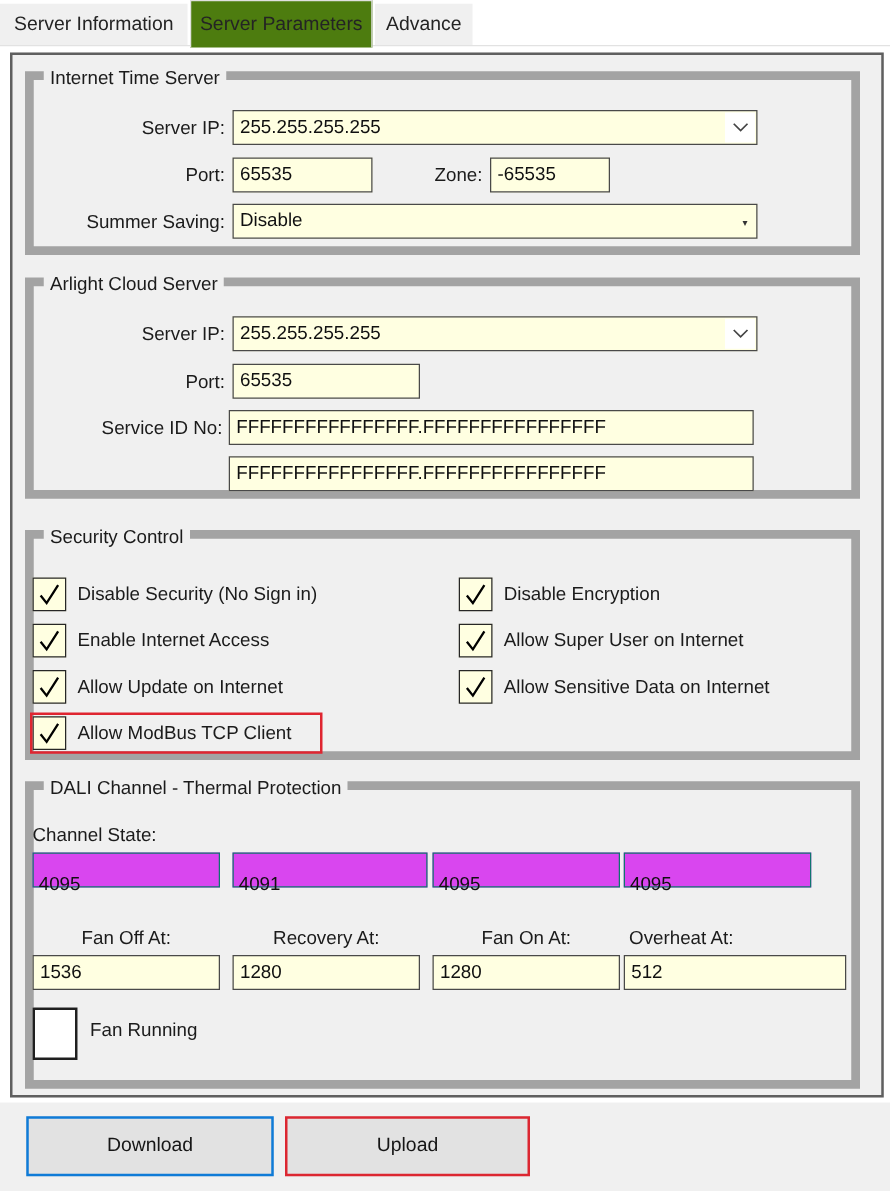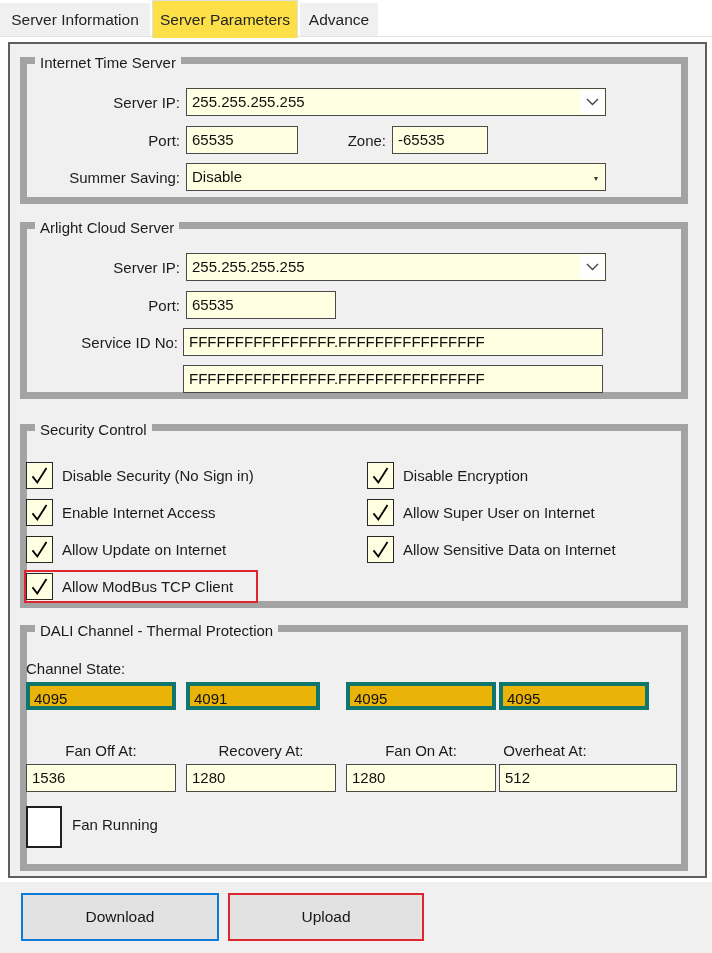--- a/index.html
+++ b/index.html
@@ -10,43 +10,43 @@
     color:#1a1a1a;
     position:relative;
   }
   #page { position:absolute; top:0; left:0; width:712px; height:953px; overflow:hidden; }
 
   
   .tabpage-bg { position:absolute; top:0; left:0; width:712px; height:882px; background:#ffffff; }
   .tabstrip { position:absolute; top:0; left:0; width:712px; height:38px; background:#ffffff; }
   .tabstrip::after { content:""; position:absolute; left:0; right:0; top:36px; height:1px; background:#e2e2e2; }
   .tab { position:absolute; top:3px; height:33px; background:#f0f0f0; display:flex; align-items:center; justify-content:center; font-size:15.5px; color:#242424; z-index:1; }
-  .tab.active { top:0; height:38px; background:#fde047; border:1px solid #e0e0e0; border-bottom:none; z-index:2; }
+  .tab.active { top:0; height:38px; background:#4d7c0f; border:1px solid #e0e0e0; border-bottom:none; z-index:2; }
 
   
   .panel { position:absolute; left:8px; top:42px; width:699px; height:836px; background:#f0f0f0; border:2px solid #5f5f5f; }
 
   
   .groupbox { position:absolute; border:7px solid #a3a3a3; }
   .groupbox > .gb-title { position:absolute; top:-10px; left:8px; background:#f0f0f0; padding:0 5px; font-size:15px; color:#1b1b1b; white-space:nowrap; }
 
   
   .lbl { position:absolute; font-size:15px; color:#1b1b1b; white-space:nowrap; }
   .lbl.r { text-align:right; }
   .field {
     position:absolute; height:28px; background:#ffffe1;
     border:1px solid #494949; font-size:15px; color:#101010;
     padding:0 5px; line-height:26px; white-space:nowrap; overflow:hidden;
   }
   .combo .chev { position:absolute; top:1px; bottom:1px; right:1px; width:24px; background:#ffffff; display:flex; align-items:center; justify-content:center; }
   .ddarrow { position:absolute; right:7px; top:11px; font-size:8px; color:#333; line-height:8px; }
   .rofield {
-    position:absolute; height:28px; background:#eab308;
-    border:4px solid #0f766e; font-size:15px; color:#101010;
-    padding:0 4px; line-height:26px;
+    position:absolute; height:28px; background:#d946ef;
+    border:1px solid #0f766e; font-size:15px; color:#101010;
+    padding:12px 4px; line-height:26px;
   }
   .centlbl { position:absolute; font-size:15px; color:#1b1b1b; text-align:center; white-space:nowrap; }
 
   
   .chk { position:absolute; width:27px; height:27px; background:#ffffe1; border:1px solid #262626; display:flex; align-items:center; justify-content:center; }
   .chk svg { width:21px; height:21px; }
   .bigchk { position:absolute; left:26px; top:806px; width:36px; height:42px; background:#ffffff; border:2px solid #1f1f1f; }
   .hl-red { position:absolute; left:24px; top:570px; width:234px; height:33px; border:2px solid #df2530; z-index:3; pointer-events:none; }
 
   
@@ -161,21 +161,21 @@
       </svg>
   </div>
   <div class="lbl" style="left:403px;top:541px;">Allow Sensitive Data on Internet</div>
 
   <div class="groupbox" style="left:20px;top:625px;width:668px;height:246px;">
     <span class="gb-title">DALI Channel - Thermal Protection</span>
   </div>
   <div class="lbl" style="left:26px;top:660px;">Channel State:</div>
 
   <div class="rofield" style="left:26px;top:682px;width:150px;">4095</div>
-  <div class="rofield" style="left:186px;top:682px;width:134px;">4091</div>
+  <div class="rofield" style="left:186px;top:682px;width:156px;">4091</div>
   <div class="rofield" style="left:346px;top:682px;width:150px;">4095</div>
   <div class="rofield" style="left:499px;top:682px;width:150px;">4095</div>
 
   <div class="centlbl" style="left:26px;top:742px;width:150px;">Fan Off At:</div>
   <div class="centlbl" style="left:186px;top:742px;width:150px;">Recovery At:</div>
   <div class="centlbl" style="left:346px;top:742px;width:150px;">Fan On At:</div>
   <div class="centlbl" style="left:470px;top:742px;width:150px;">Overheat At:</div>
 
   <div class="field" style="left:26px;top:764px;width:150px;">1536</div>
   <div class="field" style="left:186px;top:764px;width:150px;">1280</div>

